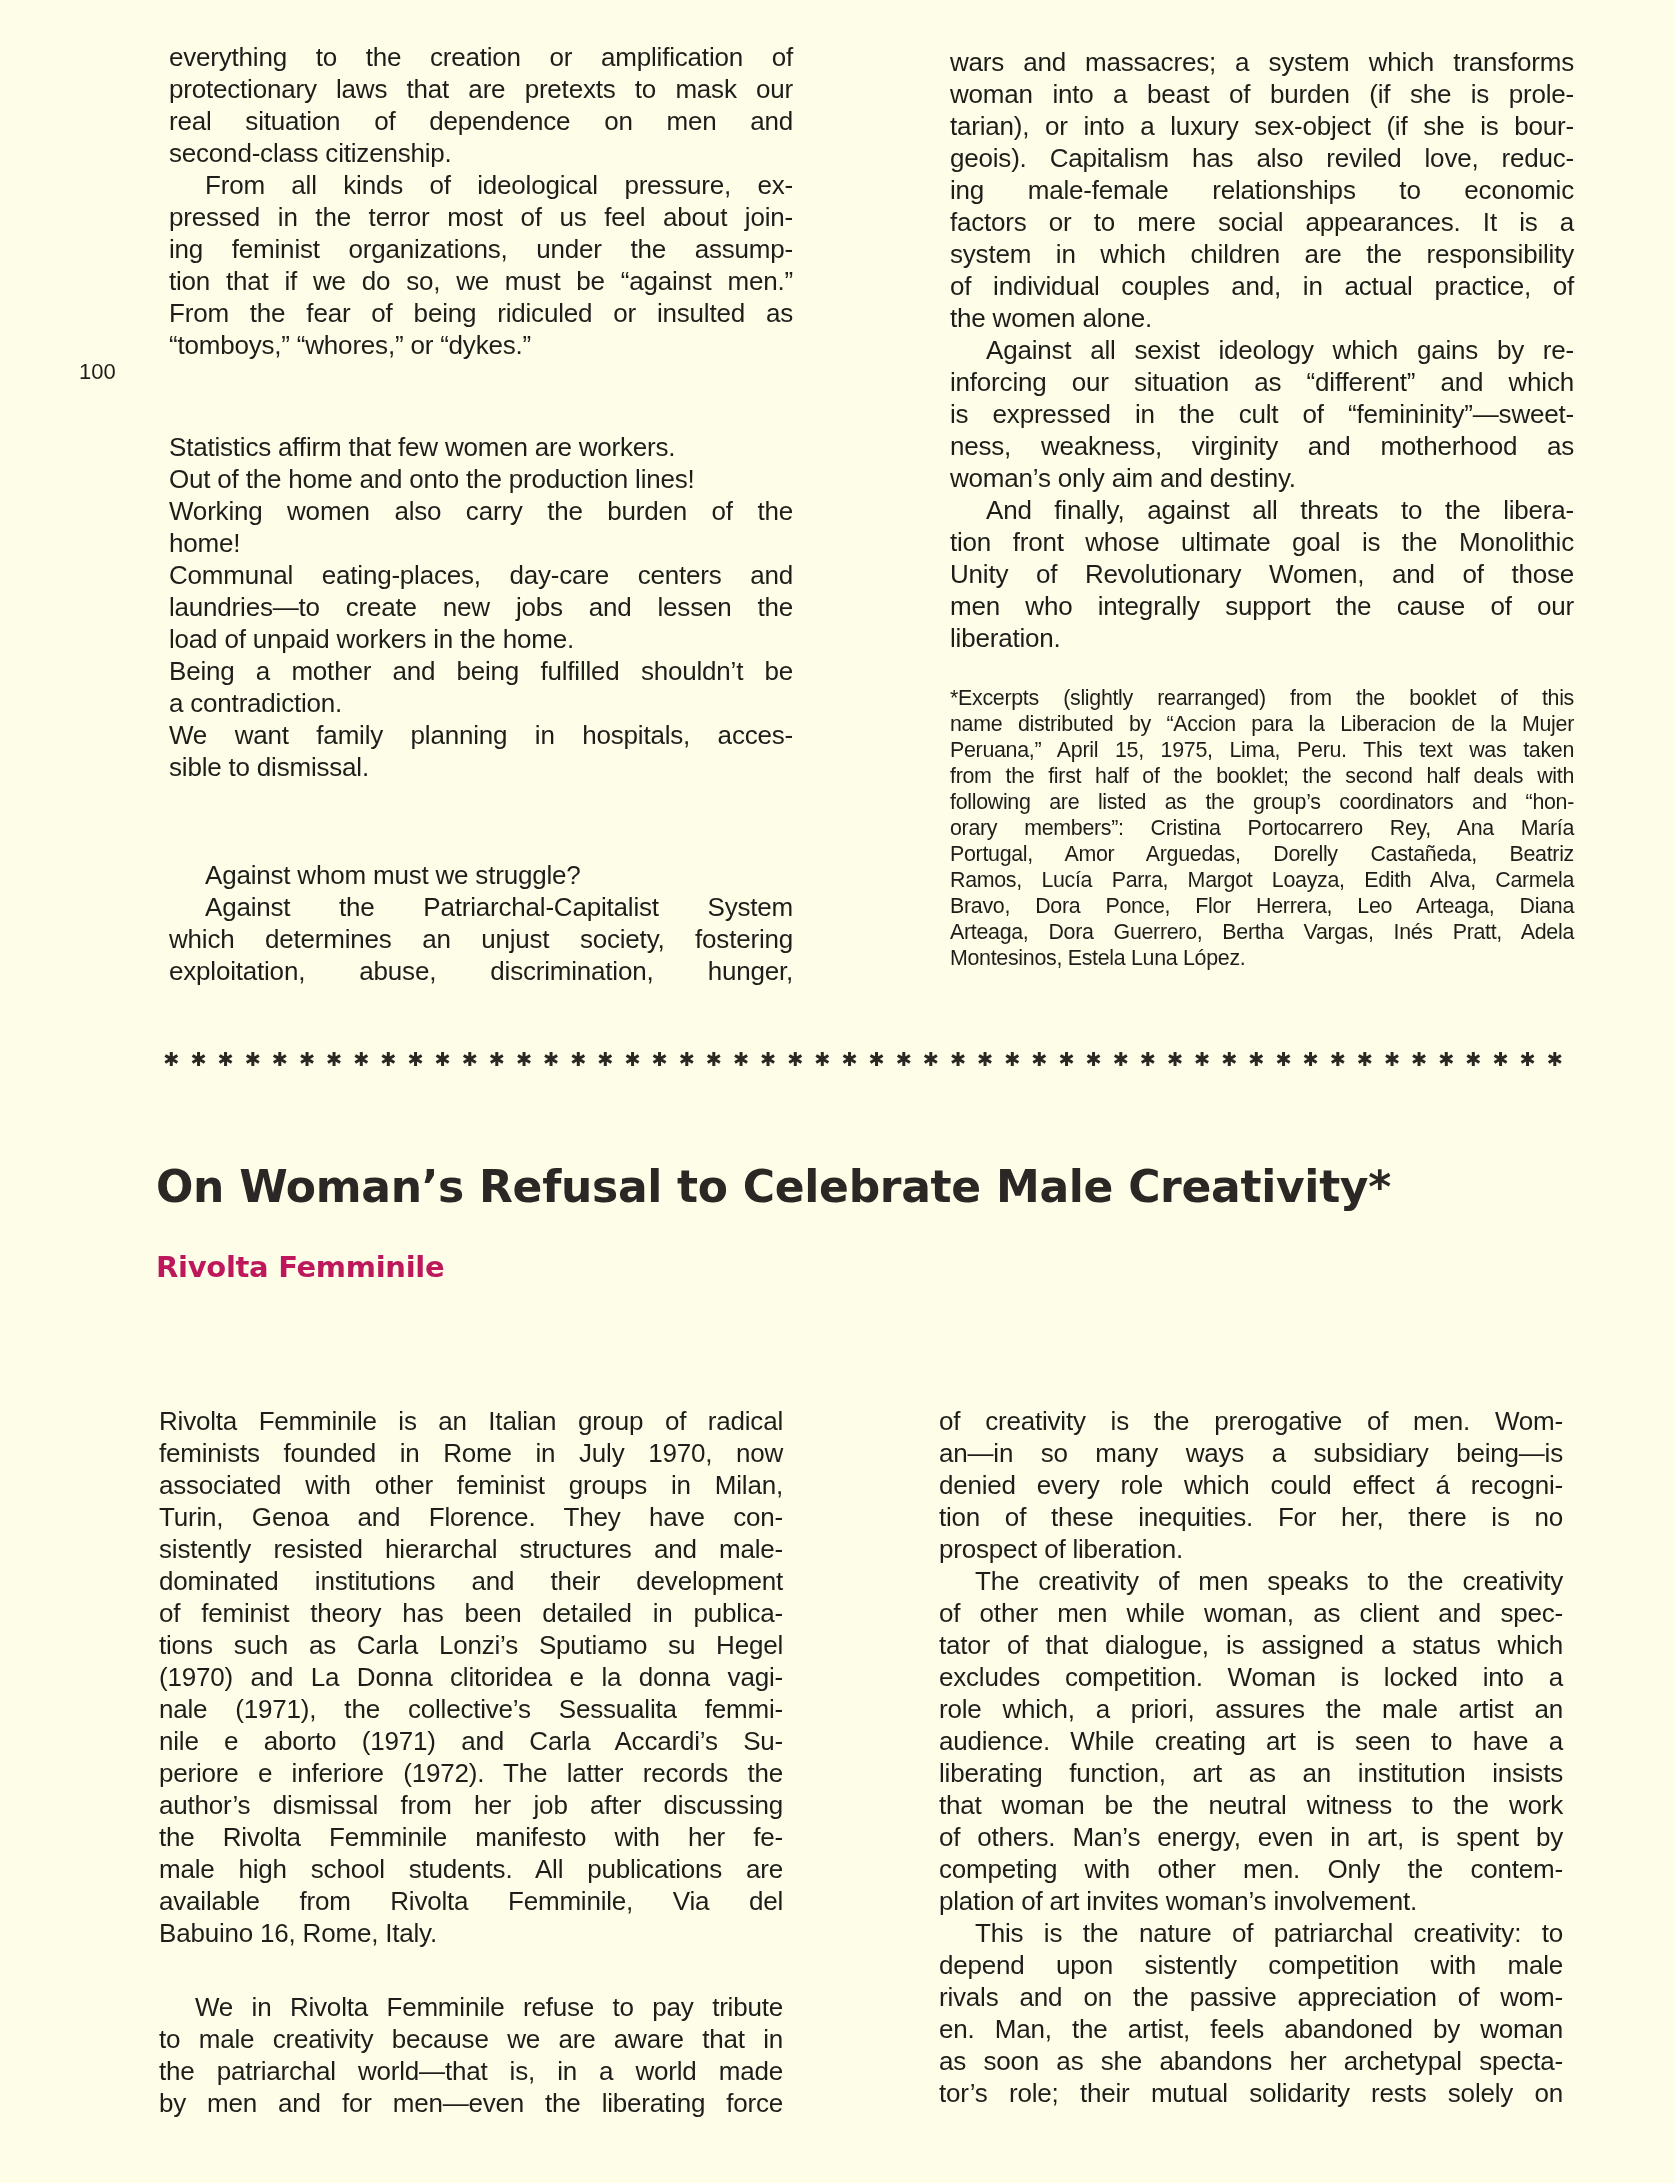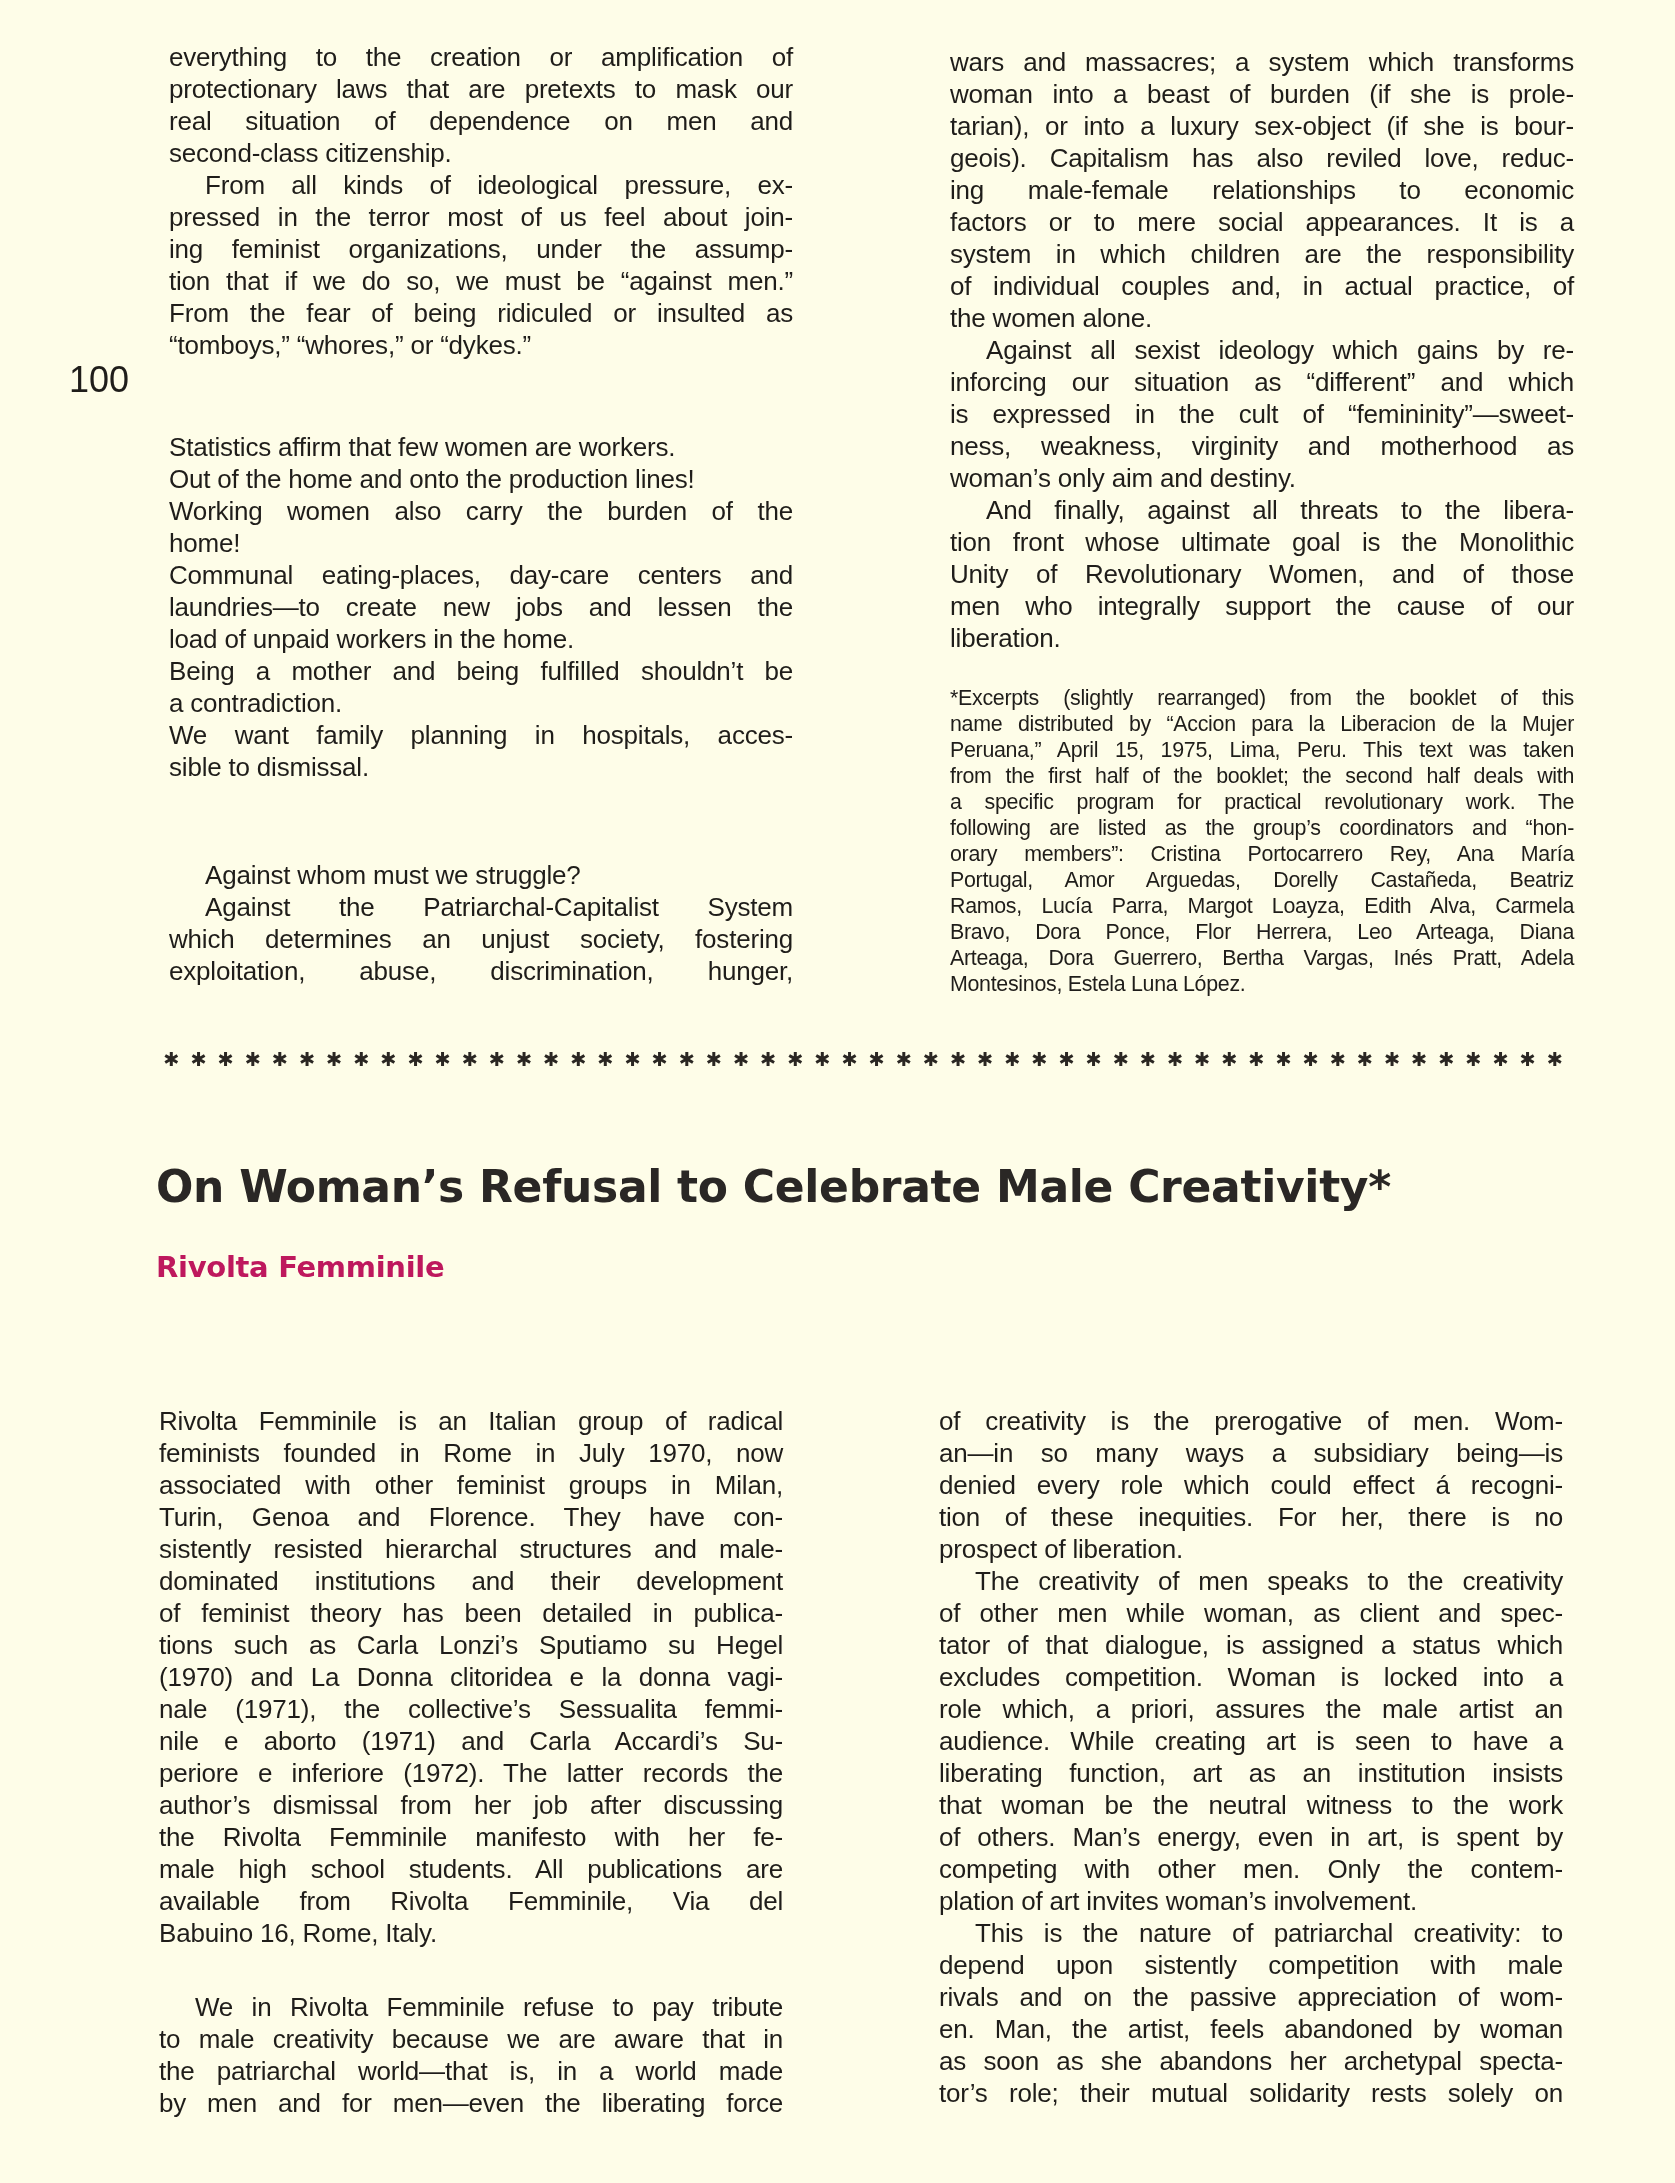--- a/index.html
+++ b/index.html
@@ -16,21 +16,21 @@
     white-space: nowrap;
     text-align: justify;
     text-align-last: justify;
     overflow: visible;
   }
   .line.last { text-align-last: left; }
   .body-text { font-size: 26px; line-height: 32px; letter-spacing: -0.2px; }
   .it { }
   .indent { padding-left: 36px; }
   .fn { font-size: 21.4px; line-height: 26px; letter-spacing: -0.3px; }
-  #page-number { position: absolute; left: 69px; top: 359px; font-size: 36px; }
+  #page-number { position: absolute; left: 79px; top: 359px; font-size: 22px; }
   #divider {
     position: absolute; left: 163px; top: 1050px; width: 1400px;
     display: flex; justify-content: space-between;
     font-size: 19.3px; line-height: 20.7px; color: #2a2622;
   }
   #title {
     position: absolute; left: 156px; top: 1161px;
     font-size: 44px; font-weight: bold; letter-spacing: -0.3px; white-space: nowrap;
     font-family: "DejaVu Sans", sans-serif; color: #2a2725;
   }
@@ -124,21 +124,20 @@
       <span class="line"><span class="seg">men who integrally support the cause of our</span></span>
       <span class="line last"><span class="seg">liberation.</span></span>
     </div>
   </div>
 <div class="col fn" id="tr-footnote" style="left:950px; top:685px; width:624px;">
     <div>
       <span class="line">*Excerpts (slightly rearranged) from the booklet of this</span>
       <span class="line">name distributed by “Accion para la Liberacion de la Mujer</span>
       <span class="line">Peruana,” April 15, 1975, Lima, Peru. This text was taken</span>
       <span class="line">from the first half of the booklet; the second half deals with</span>
-      <span class="line">a specific program for practical revolutionary work. The</span>
       <span class="line">following are listed as the group’s coordinators and “hon-</span>
       <span class="line">orary members”: Cristina Portocarrero Rey, Ana María</span>
       <span class="line">Portugal, Amor Arguedas, Dorelly Castañeda, Beatriz</span>
       <span class="line">Ramos, Lucía Parra, Margot Loayza, Edith Alva, Carmela</span>
       <span class="line">Bravo, Dora Ponce, Flor Herrera, Leo Arteaga, Diana</span>
       <span class="line">Arteaga, Dora Guerrero, Bertha Vargas, Inés Pratt, Adela</span>
       <span class="line last">Montesinos, Estela Luna López.</span>
     </div>
   </div>
 

